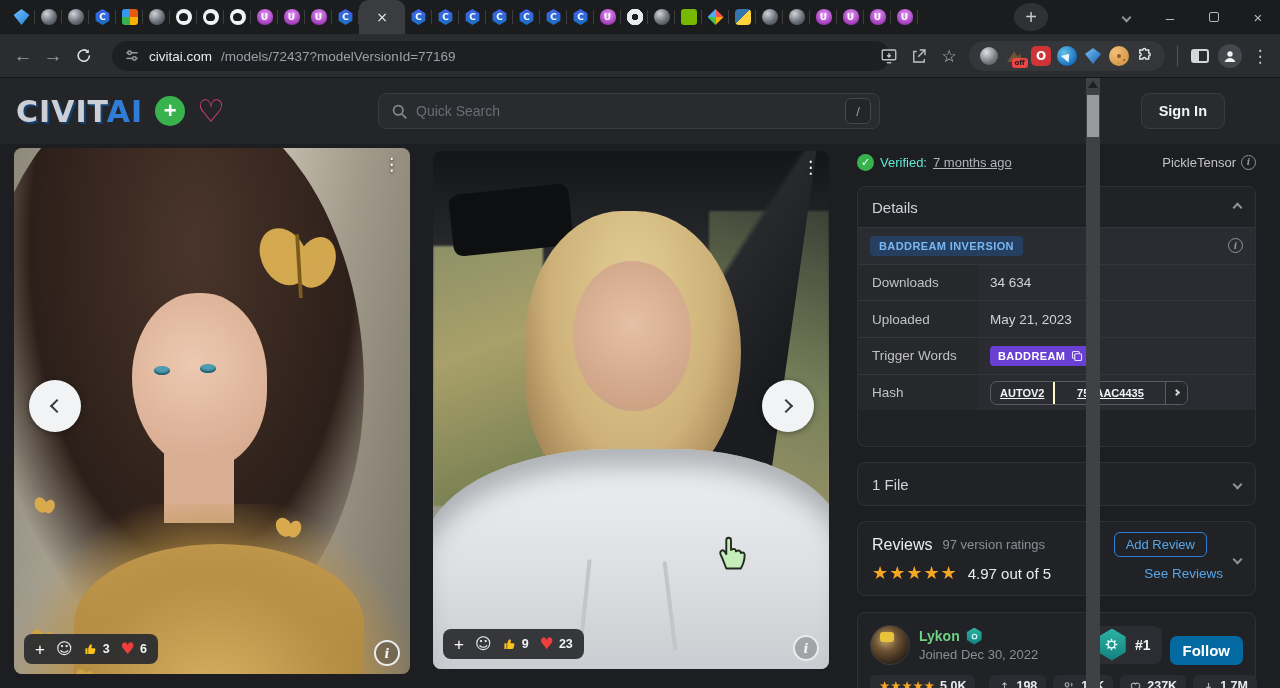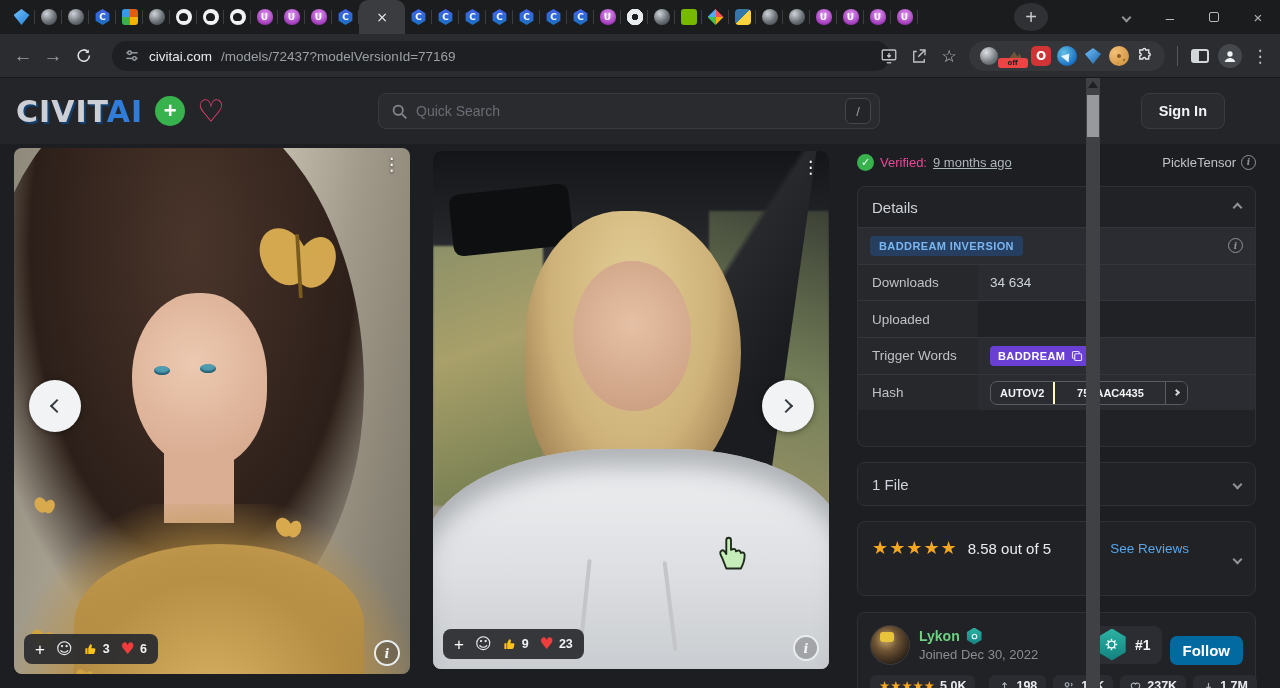--- a/index.html
+++ b/index.html
@@ -43,21 +43,21 @@
   .navbtn svg{display:block;}
   .urlpill{position:absolute;left:112px;top:7px;width:778px;height:30px;background:#1e1f22;border-radius:15px;display:flex;align-items:center;padding:0 12px;gap:9px;}
   .url-host{color:#e8eaed;font-size:13.5px;}
   .url-path{color:#9aa0a6;font-size:13.5px;}
   .tb-right{position:absolute;right:0;top:0;height:44px;display:flex;align-items:center;gap:2px;padding-right:6px;}
   .tbicon{width:28px;height:28px;display:flex;align-items:center;justify-content:center;color:#c0c3c6;cursor:pointer;font-size:17px;}
   .extbar{display:flex;align-items:center;gap:6px;background:#35363a;border-radius:15px;height:30px;padding:0 10px;margin:0 4px;}
   .ext{width:20px;height:20px;display:flex;align-items:center;justify-content:center;position:relative;cursor:pointer;}
   .ext-globe{background:radial-gradient(circle at 35% 30%,#dee2e6,#74787d 60%,#4a4e52);border-radius:50%;}
   .ext-off-base{width:16px;height:12px;background:#6e5436;clip-path:polygon(0 100%,45% 10%,65% 55%,80% 30%,100% 100%);}
-  .ext-badge{position:absolute;right:-3px;bottom:-2px;background:#ef4444;color:#222;font:700 7px "DejaVu Sans",sans-serif;border-radius:3px;padding:1px 10px;}
+  .ext-badge{position:absolute;right:-3px;bottom:-2px;background:#ef4444;color:#222;font:700 7px "DejaVu Sans",sans-serif;border-radius:3px;padding:1px 3px;}
   .ext-o{background:#d03436;border-radius:5px;color:#fff;font:800 12px "DejaVu Sans",sans-serif;}
   .ext-trans{background:radial-gradient(circle at 35% 35%,#66c2e8,#1971c2 70%);border-radius:50%;}
   .ext-trans::after{content:"";width:0;height:0;border-left:5px solid transparent;border-right:5px solid transparent;border-bottom:7px solid #e7f5ff;transform:rotate(40deg);}
   .ext-gem{background:linear-gradient(135deg,#74c0fc,#1864ab);clip-path:polygon(50% 0,100% 38%,50% 100%,0 38%);width:16px;height:16px;}
   .ext-cookie{background:radial-gradient(circle at 30% 30%,#f3c078,#d79b4a 70%);border-radius:50%;}
   .ext-cookie::after{content:"";width:4px;height:4px;border-radius:50%;background:#8c5a23;box-shadow:5px 4px 0 -1px #8c5a23,-1px 7px 0 -1.5px #8c5a23;}
   .divider-v{width:1px;height:20px;background:#55575a;margin:0 6px;}
   .sidepanel-ic{width:18px;height:14px;border:2px solid #d4d7da;border-radius:3px;position:relative;}
   .sidepanel-ic::after{content:"";position:absolute;left:0;top:0;bottom:0;width:6px;background:#d4d7da;}
   .avatar-ic{width:24px;height:24px;border-radius:50%;background:#44474b;display:flex;align-items:center;justify-content:center;overflow:hidden;}
@@ -108,51 +108,51 @@
   .rx-heart{color:#f03e3e;font-size:16px;font-family:"DejaVu Sans",sans-serif;line-height:1;}
   .infobtn{position:absolute;right:10px;bottom:8px;width:26px;height:26px;border:2px solid #e9ecef;border-radius:50%;color:#f1f3f5;display:flex;align-items:center;justify-content:center;font:italic 700 13px "DejaVu Serif",serif;cursor:pointer;background:rgba(30,30,32,.25);}
   .navcircle{position:absolute;width:52px;height:52px;border-radius:50%;background:#f1f3f5;box-shadow:0 1px 6px rgba(0,0,0,.4);display:flex;align-items:center;justify-content:center;cursor:pointer;}
   .navcircle .chev{width:10px;height:10px;border-color:#343a40;border-width:2.5px;}
   .cursor-hand{position:absolute;left:712px;top:388px;z-index:40;pointer-events:none;}
 
   
   .sidebar{position:absolute;left:849px;top:0;width:413px;height:544px;}
   .vrow{position:absolute;left:8px;right:6px;top:8px;height:20px;display:flex;align-items:center;gap:6px;}
   .vbadge{width:17px;height:17px;border-radius:50%;background:#37b24d;color:#fff;display:flex;align-items:center;justify-content:center;font-size:11px;font-weight:700;}
-  .vlabel{color:#ec4899;font-size:13px;}
+  .vlabel{color:#5eead4;font-size:13px;}
   .vtime{color:#adb5bd;font-size:13px;text-decoration:underline;cursor:pointer;}
   .vright{margin-left:auto;display:flex;align-items:center;gap:5px;color:#c1c2c5;font-size:13px;}
   .iinfo{width:15px;height:15px;border:1.4px solid #909296;border-radius:50%;color:#909296;display:flex;align-items:center;justify-content:center;font:italic 700 9px "DejaVu Serif",serif;cursor:pointer;}
   .panel{position:absolute;left:8px;right:6px;background:#212226;border:1px solid #2f3136;border-radius:8px;}
   .details-panel{top:42px;height:261px;overflow:hidden;}
   .dheader{height:40px;display:flex;align-items:center;justify-content:space-between;padding:0 14px;cursor:pointer;}
   .dtitle{color:#ced4da;font-size:15px;}
   .dtable{display:flex;flex-direction:column;}
   .drow{display:flex;height:36.7px;border-top:1px solid #34363b;}
   .dlabel{width:120px;background:#27282c;color:#c1c2c5;font-size:13.5px;display:flex;align-items:center;padding-left:14px;flex:none;}
   .dvalue{flex:1;background:#2b2c31;color:#ced4da;font-size:13.5px;display:flex;align-items:center;padding:0 12px;gap:8px;}
   .badge-type{background:rgba(28,100,186,.35);color:#79b6f2;font:700 11px "Liberation Sans",sans-serif;letter-spacing:.4px;padding:4px 9px;border-radius:4px;}
   .row-info{margin-left:auto;}
   .badge-trigger{background:#6a3fd4;color:#fff;font:700 11px "Liberation Sans",sans-serif;letter-spacing:.4px;padding:4px 8px;border-radius:4px;display:flex;align-items:center;gap:6px;cursor:pointer;}
   .hashgroup{display:flex;align-items:stretch;border:1px solid #595c62;border-radius:7px;overflow:hidden;height:24px;cursor:pointer;}
-  .hseg{display:flex;align-items:center;padding:0 9px;color:#f1f3f5;font:700 11px "Liberation Sans",sans-serif;}
+  .hseg{display:flex;align-items:center;padding:0 9px;color:#f1f3f5;font:700 11px "Liberation Sans",sans-serif;text-decoration:underline;}
   .hval{width:112px;justify-content:center;border-left:2px solid #fef9c3;}
   .hbtn{border-left:1px solid #595c62;background:#26272b;padding:0 8px;display:flex;align-items:center;}
   .hbtn .chev{width:5px;height:5px;border-color:#ced4da;}
   .file-panel{top:318px;height:44px;display:flex;align-items:center;justify-content:space-between;padding:0 14px;cursor:pointer;}
   .ftitle{color:#ced4da;font-size:15px;}
   .reviews-panel{top:377px;height:75px;padding:10px 14px;}
   .rv-line1{display:flex;align-items:center;gap:10px;}
   .rv-title{color:#e9ecef;font-size:16px;font-weight:400;}
   .rv-count{color:#8b8e94;font-size:13px;}
   .rv-add{margin-left:auto;margin-right:34px;border:1px solid #2f7dd8;color:#58a6e8;font-size:13px;padding:4px 11px;border-radius:6px;cursor:pointer;background:transparent;font-family:inherit;}
   .rv-line2{display:flex;align-items:center;gap:10px;margin-top:7px;}
   .stars{color:#f5a623;font-size:18px;letter-spacing:1px;font-family:"DejaVu Sans",sans-serif;line-height:1;}
   .rv-score{color:#e9ecef;font-size:15px;}
-  .rv-see{margin-left:auto;margin-right:52px;color:#58a6e8;font-size:13.5px;cursor:pointer;}
+  .rv-see{margin-left:auto;margin-right:18px;color:#58a6e8;font-size:13.5px;cursor:pointer;}
   .rv-chev{position:absolute;right:14px;top:34px;}
   .creator-panel{top:468px;height:110px;padding:11px 12px;}
   .cr-line1{display:flex;align-items:center;gap:9px;}
   .cr-avatar{width:40px;height:40px;border-radius:50%;background:radial-gradient(circle at 40% 35%,#caa86a 0%,#6d5334 35%,#2c2118 75%);border:1px solid #3a3b3f;position:relative;overflow:hidden;cursor:pointer;}
   .cr-avatar::after{content:"";position:absolute;left:9px;top:6px;width:14px;height:10px;background:#e8c33c;border-radius:3px;}
   .cr-names{display:flex;flex-direction:column;gap:2px;}
   .cr-namerow{display:flex;align-items:center;gap:6px;}
   .cr-name{color:#6fcf82;font-size:14px;font-weight:700;cursor:pointer;}
   .hexbadge{background:linear-gradient(180deg,#2bb3a3,#13807f);clip-path:polygon(50% 0,93% 26%,93% 74%,50% 100%,7% 74%,7% 26%);display:flex;align-items:center;justify-content:center;}
   .hex-sm{width:17px;height:17px;}
@@ -496,21 +496,21 @@
 
       <svg class="cursor-hand" width="38" height="40" viewBox="0 0 32 34">
         <path d="M12 31 L8.5 22 C6.8 19.2 6 16.8 8 15.8 C9.8 14.9 11 16.8 12 18.8 L12 7 C12 4.2 16 4.2 16 7 L16 15.2 L17.5 14.6 C19 14 20.2 15 20.2 16.5 L21.8 15.9 C23.2 15.4 24.3 16.4 24.3 17.8 L25.4 17.5 C26.9 17.2 27.6 18.2 27.6 19.8 C27.6 23.4 26.4 27.4 24.4 31 Z" fill="#c5ecb9" stroke="#1f2a1c" stroke-width="1.6" stroke-linejoin="round"></path>
       </svg>
 
       <aside class="sidebar">
 
         <div class="vrow">
           <span class="vbadge">✓</span>
           <span class="vlabel">Verified:</span>
-          <span class="vtime">9 months ago</span>
+          <span class="vtime">7 months ago</span>
           <span class="vright">
             <span>PickleTensor</span>
             <span class="iinfo">i</span>
           </span>
         </div>
 
         <div class="panel details-panel">
           <div class="dheader">
             <span class="dtitle">Details</span>
             <i class="chev up"></i>
@@ -521,20 +521,21 @@
                 <span class="badge-type">BADDREAM INVERSION</span>
                 <span class="iinfo row-info">i</span>
               </div>
             </div>
             <div class="drow">
               <div class="dlabel">Downloads</div>
               <div class="dvalue">34 634</div>
             </div>
             <div class="drow">
               <div class="dlabel">Uploaded</div>
+              <div class="dvalue">May 21, 2023</div>
             </div>
             <div class="drow">
               <div class="dlabel">Trigger Words</div>
               <div class="dvalue">
                 <span class="badge-trigger">
                   <span>BADDREAM</span>
                   <svg width="12" height="12" viewBox="0 0 16 16">
                       <g fill="none" stroke="#e5dbff" stroke-width="1.6">
                         <rect x="5" y="5" width="9" height="9" rx="1.5"></rect>
                         <path d="M11 5V3.5A1.5 1.5 0 0 0 9.5 2h-6A1.5 1.5 0 0 0 2 3.5v6A1.5 1.5 0 0 0 3.5 11H5"></path>
@@ -557,23 +558,28 @@
             </div>
           </div>
         </div>
 
         <div class="panel file-panel">
           <span class="ftitle">1 File</span>
           <i class="chev down"></i>
         </div>
 
         <div class="panel reviews-panel">
+          <div class="rv-line1">
+            <span class="rv-title">Reviews</span>
+            <span class="rv-count">97 version ratings</span>
+            <button class="rv-add">Add Review</button>
+          </div>
           <div class="rv-line2">
             <span class="stars">★★★★★</span>
-            <span class="rv-score">8.58 out of 5</span>
+            <span class="rv-score">4.97 out of 5</span>
             <span class="rv-see">See Reviews</span>
           </div>
           <i class="chev down rv-chev"></i>
         </div>
 
         <div class="panel creator-panel">
           <div class="cr-line1">
             <span class="cr-avatar"></span>
             <span class="cr-names">
               <span class="cr-namerow">

